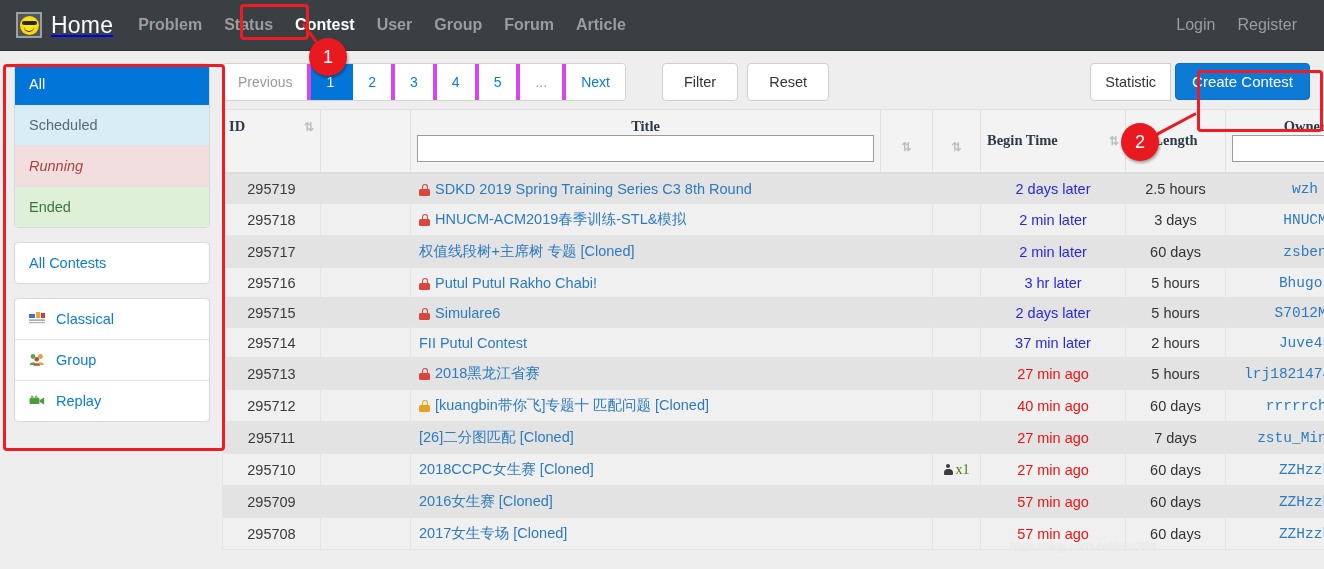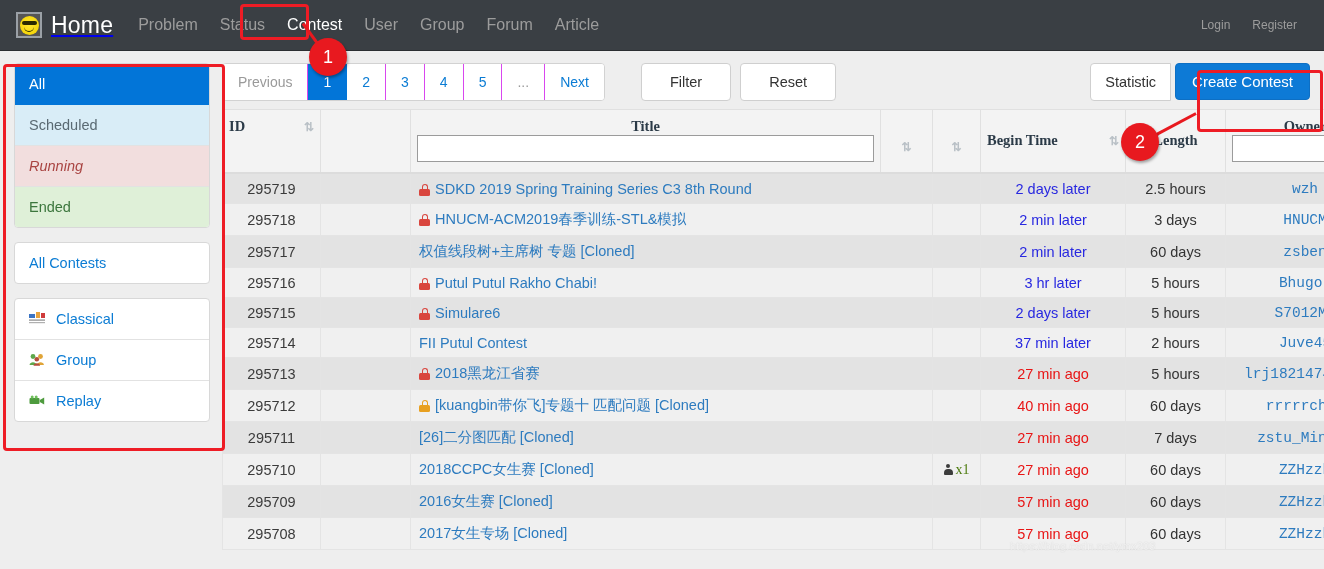--- a/index.html
+++ b/index.html
@@ -32,24 +32,25 @@
     border-radius:2px;
   }
   .smiley .mouth{
     position:absolute;bottom:3px;left:4.5px;width:10px;height:5px;
     border-bottom:1.8px solid #2a2a00;border-radius:0 0 10px 10px;
   }
   .brand-text{ color:#fff; font-size:23px; letter-spacing:.2px; }
   #navbar .nav-link{
     color:#9c9c9c; font-size:16px; padding:6px 11px; text-decoration:none;
     white-space:nowrap;
+    font-weight:bold;
   }
   #navbar .nav-link.active{ color:#ffffff; }
   #navbar .spacer{ flex:1; }
-  #navbar .right-link{ color:#9c9c9c; font-size:12px; padding:6px 11px; text-decoration:none; }
+  #navbar .right-link{ color:#9c9c9c; font-size:16px; padding:6px 11px; text-decoration:none; }
 
   
   .hl-box{ position:absolute; border:3px solid #ee1c25; border-radius:4px; pointer-events:none; z-index:40;}
   #hl-contest{ left:240px; top:4px; width:69px; height:36px; }
   #hl-sidebar{ left:3px; top:64px; width:222px; height:387px; }
   #hl-create{ left:1197px; top:70px; width:126px; height:62px; }
 
   .marker{
     position:absolute; z-index:45; width:38px;height:38px;border-radius:50%;
     background:#e8191f; color:#fff; font-size:18px;
@@ -77,29 +78,29 @@
   .lg-item.sel-scheduled{ background:#d9edf7; color:#5a6a73; }
   .lg-item.sel-running{ background:#f2dede; color:#a94442;font-style:italic; }
   .lg-item.sel-ended{ background:#dff0d8; color:#3c763d; }
   .lg-item .ic{ display:inline-block; width:16px; height:13px; margin-right:7px; vertical-align:-1px;}
 
   
   #main{ flex:1; min-width:0; }
   #toolbar{ display:flex; align-items:flex-start; margin-bottom:8px; }
   .pager{ display:flex; border:1px solid #d2d2d2; border-radius:4px; overflow:hidden; background:#fff; }
   .pg{
-    padding:9px 15px; font-size:14px; color:#0b7cd4; border-right:1px solid #d946ef;
+    padding:9px 15px; font-size:14px; color:#0b7cd4; border-right:4px solid #d946ef;
     background:#fff; text-decoration:none; line-height:18px;
   }
   .pg:last-child{ border-right:none; }
   .pg.muted{ color:#9a9a9a; }
   .pg.active{ background:#0275d8; color:#fff; border-color:#0275d8; }
   .btn{
     background:#fff; border:1px solid #cfcfcf; border-radius:4px;
-    padding:9px 28px; font-size:14.5px; color:#333; line-height:18px; cursor:pointer;
+    padding:9px 21px; font-size:14.5px; color:#333; line-height:18px; cursor:pointer;
     font-family:inherit;
   }
   #filter-reset{ display:flex; gap:9px; margin-left:36px; }
   .grow{ flex:1; }
   #right-actions{ display:flex; align-items:flex-start; }
   #statistic-btn{ border-radius:4px 0 0 4px; padding:9px 14px; }
   #create-btn{
     background:#0d7ad6; border:1px solid #0d6fc4; color:#fff;
     border-radius:4px; padding:9px 16px; font-size:15px; cursor:pointer;
     margin-left:4px; font-family:inherit;

